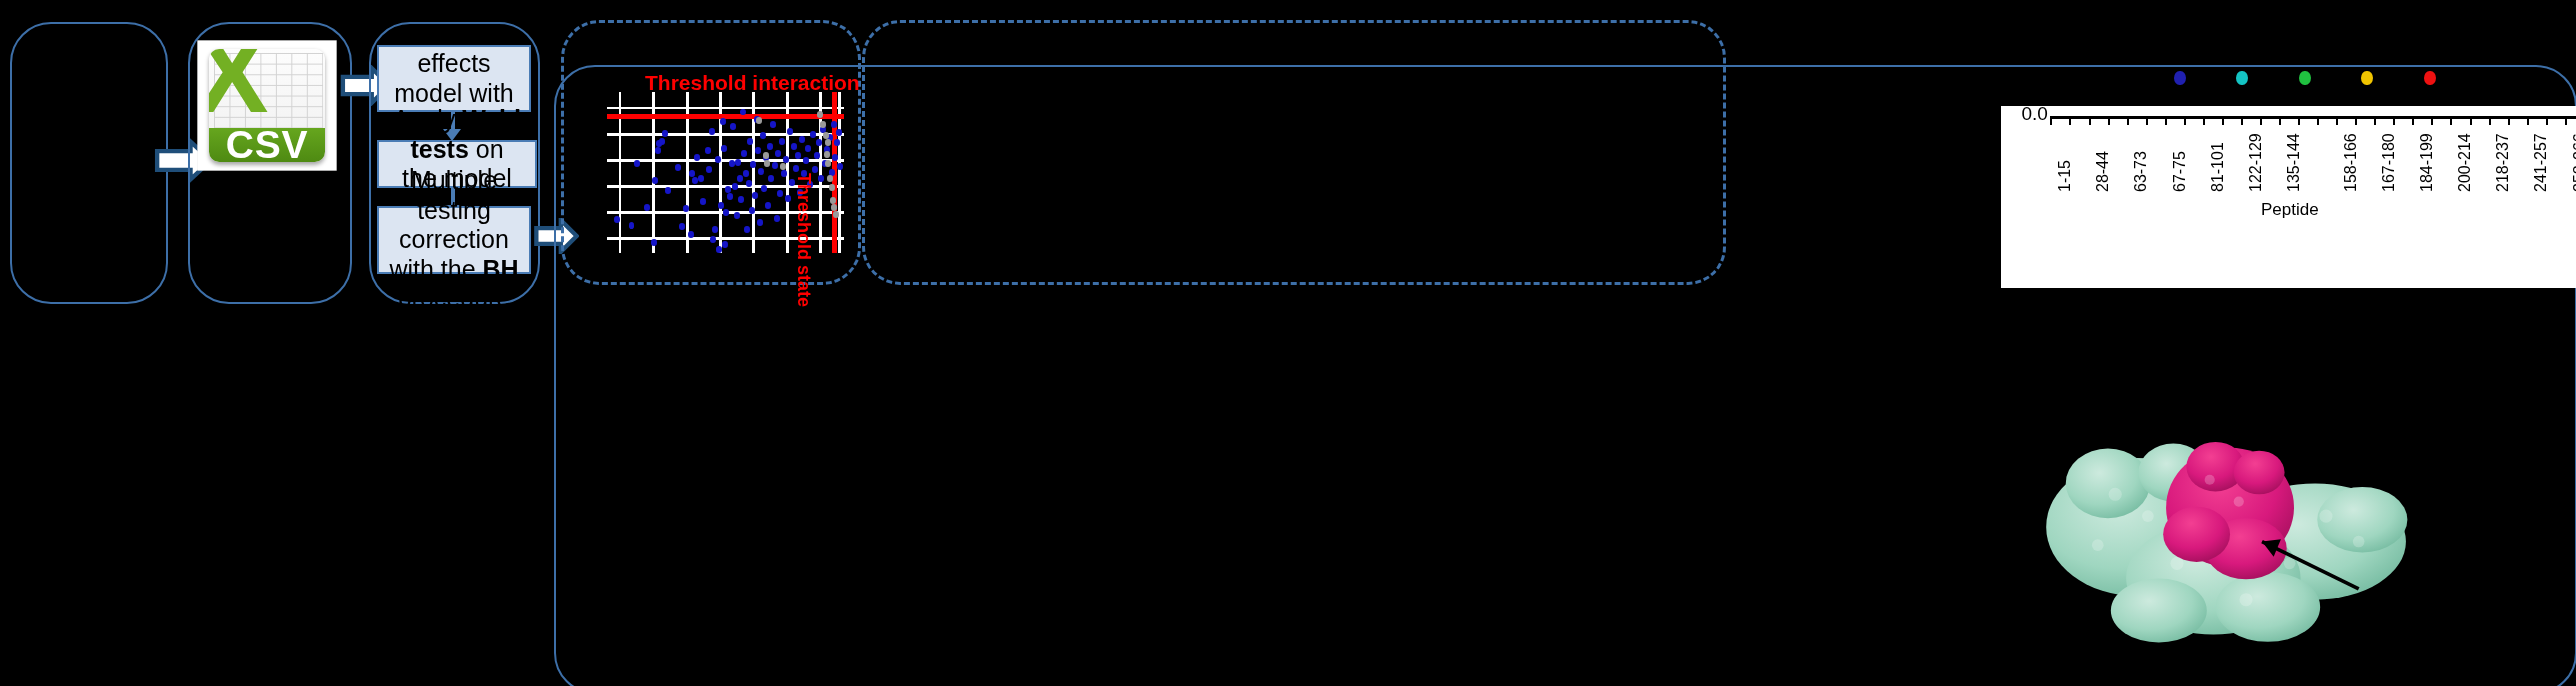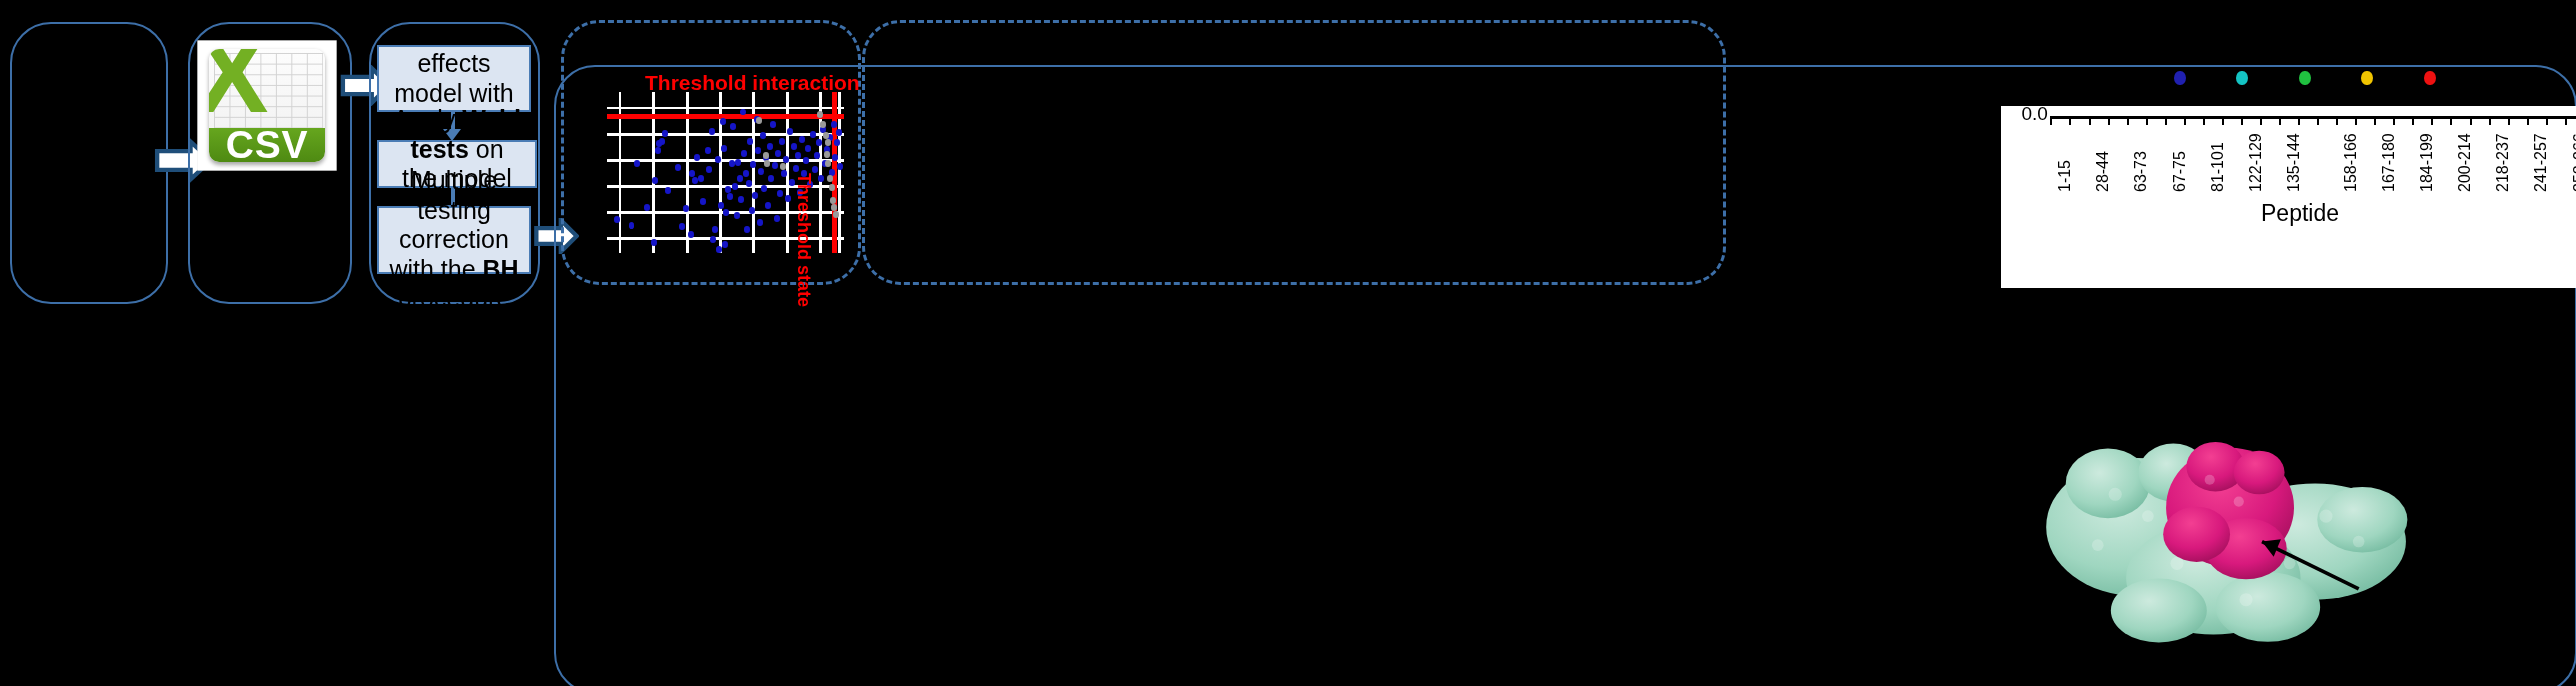--- a/index.html
+++ b/index.html
@@ -57,21 +57,21 @@
   .redv{position:absolute;width:5.1px;background:#ff0000;top:0;bottom:0;}
   .vlabel{position:absolute;color:#ff0000;font-size:18px;font-weight:bold;
           white-space:nowrap;transform-origin:0 0;transform:rotate(90deg);}
 
   
   .pepcard{position:absolute;background:#ffffff;overflow:hidden;}
   .legend-dot{position:absolute;border-radius:50%;}
   .chart-svg{position:absolute;left:0;top:0;}
   .tick-label{position:absolute;font-size:16px;color:#000;white-space:nowrap;
               transform-origin:0 0;transform:rotate(-90deg);}
-  .axis-caption{position:absolute;font-size:23px;color:#000;}
+  .axis-caption{position:absolute;font-size:17px;color:#000;}
   .ylabel{position:absolute;font-size:19px;color:#000;}
   .axisline{position:absolute;background:#000;}
   .binding-label{position:absolute;font-size:19.6px;color:#000;line-height:1.15;}
 </style>
 </head>
 <body>
 
 <div id="root">
 
   <div class="panel" style="left:10.2px;top:22px;width:154px;height:278px;"></div>

